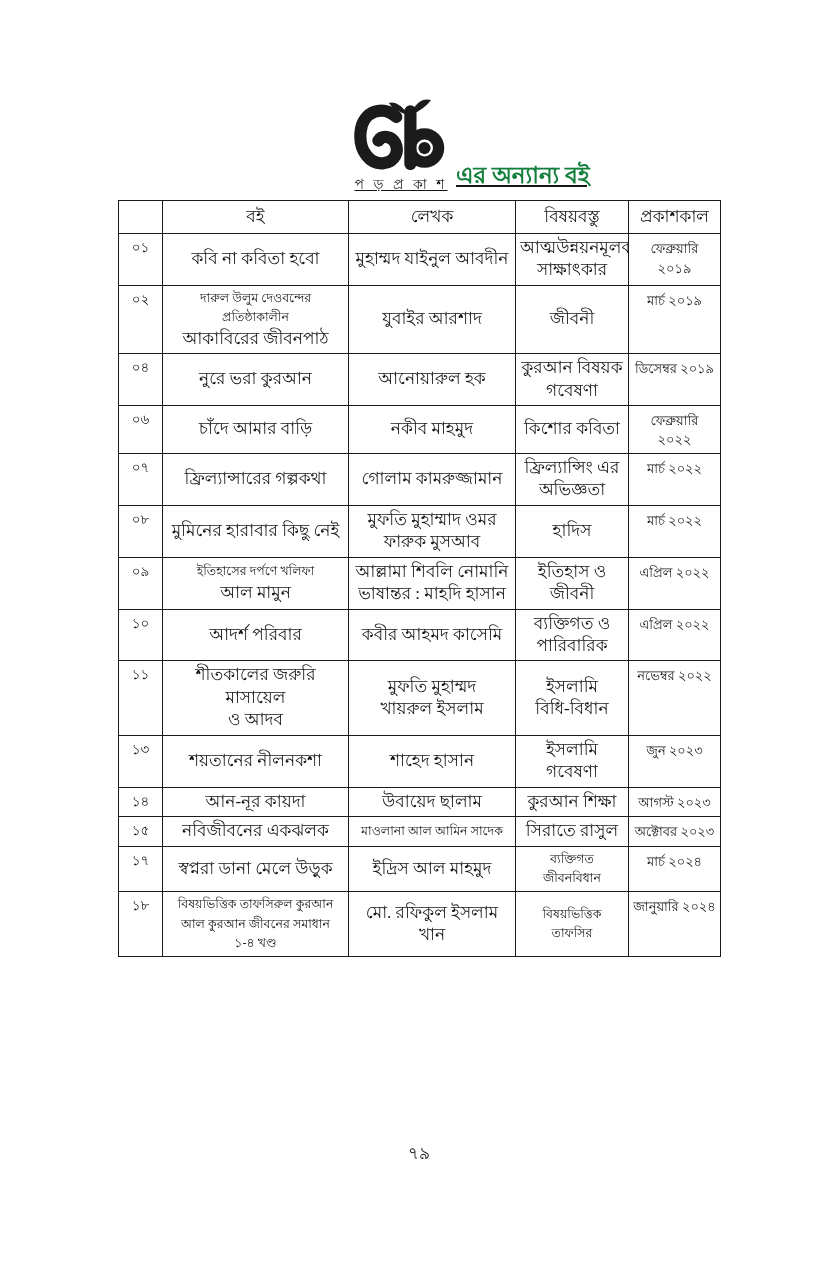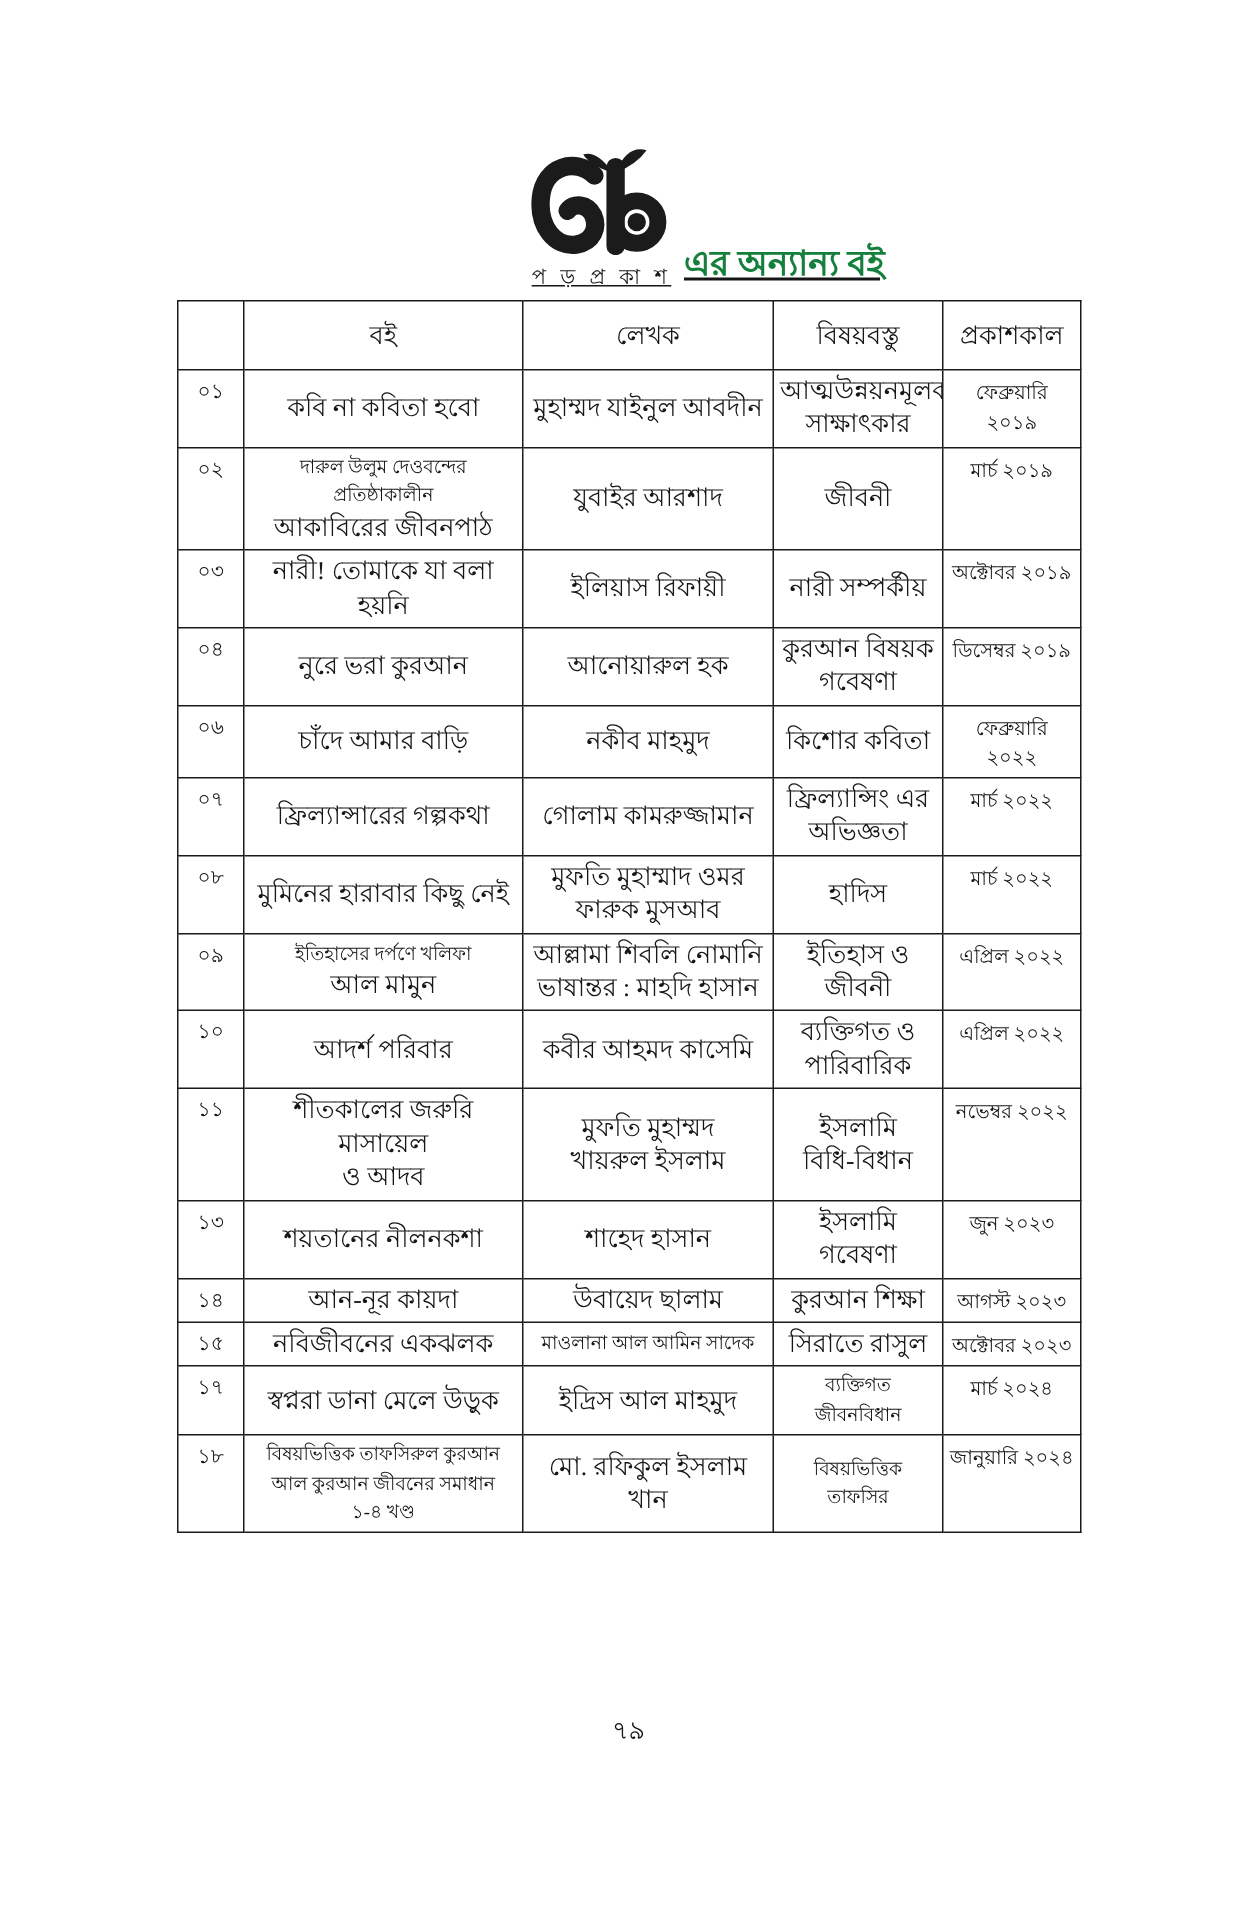--- a/index.html
+++ b/index.html
@@ -33,21 +33,21 @@
     position: absolute; left: 118px; top: 200px;
     width: 602px; table-layout: fixed; border-collapse: collapse;
   }
   .books th, .books td {
     border: 1.6px solid #1a1a1a;
     text-align: center; vertical-align: middle;
     padding: 3px 4px;
     font-weight: normal;
     overflow: hidden;
   }
-  .books thead th { font-size: 17px; height: 46px; padding: 2px; }
+  .books thead th { font-size: 17px; height: 33px; padding: 2px; }
   .ln { font-size: 17px; line-height: 1.32; }
   .ln.sm { font-size: 12.5px; line-height: 1.55; }
   td.col-no { vertical-align: top; padding-top: 6px; }
   td.col-no .ln { font-size: 13.5px; line-height: 1.2; }
   td.col-date { vertical-align: top; padding-top: 5px; }
   td.col-date .ln { font-size: 13px; line-height: 1.5; }
 
   
   .footer {
     position: absolute; left: 118px; top: 1140px; width: 602px;
@@ -126,37 +126,20 @@
           </td>
           <td class="col-subject">
             <div class="ln">জীবনী</div>
           </td>
           <td class="col-date">
             <div class="ln">মার্চ ২০১৯</div>
           </td>
         </tr>
         <tr>
           <td class="col-no">
-            <div class="ln">০৩</div>
-          </td>
-          <td class="col-book">
-            <div class="ln">নারী! তোমাকে যা বলা হয়নি</div>
-          </td>
-          <td class="col-author">
-            <div class="ln">ইলিয়াস রিফায়ী</div>
-          </td>
-          <td class="col-subject">
-            <div class="ln">নারী সম্পর্কীয়</div>
-          </td>
-          <td class="col-date">
-            <div class="ln">অক্টোবর ২০১৯</div>
-          </td>
-        </tr>
-        <tr>
-          <td class="col-no">
             <div class="ln">০৪</div>
           </td>
           <td class="col-book">
             <div class="ln">নুরে ভরা কুরআন</div>
           </td>
           <td class="col-author">
             <div class="ln">আনোয়ারুল হক</div>
           </td>
           <td class="col-subject">
             <div class="ln">কুরআন বিষয়ক</div>

